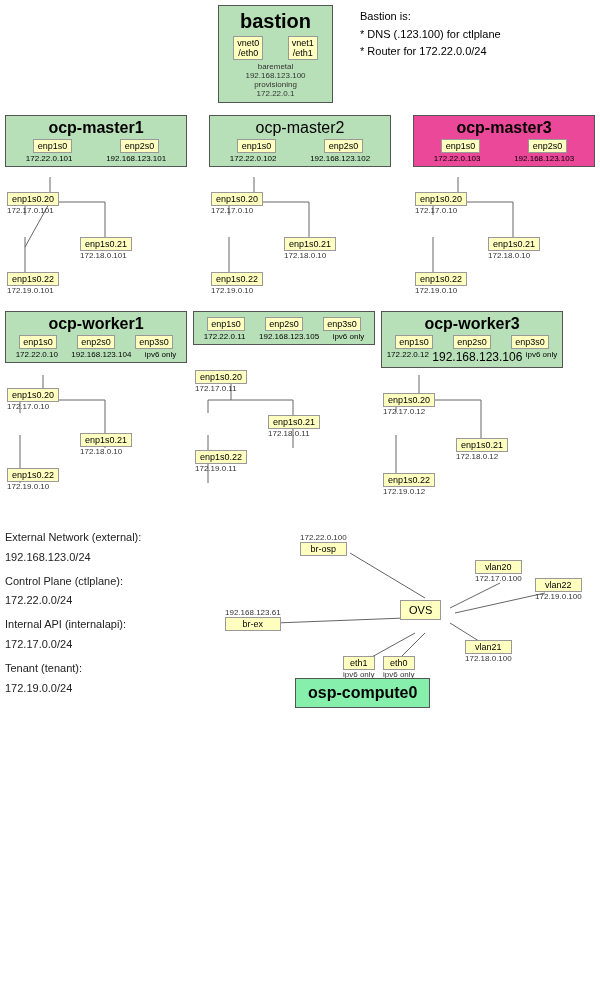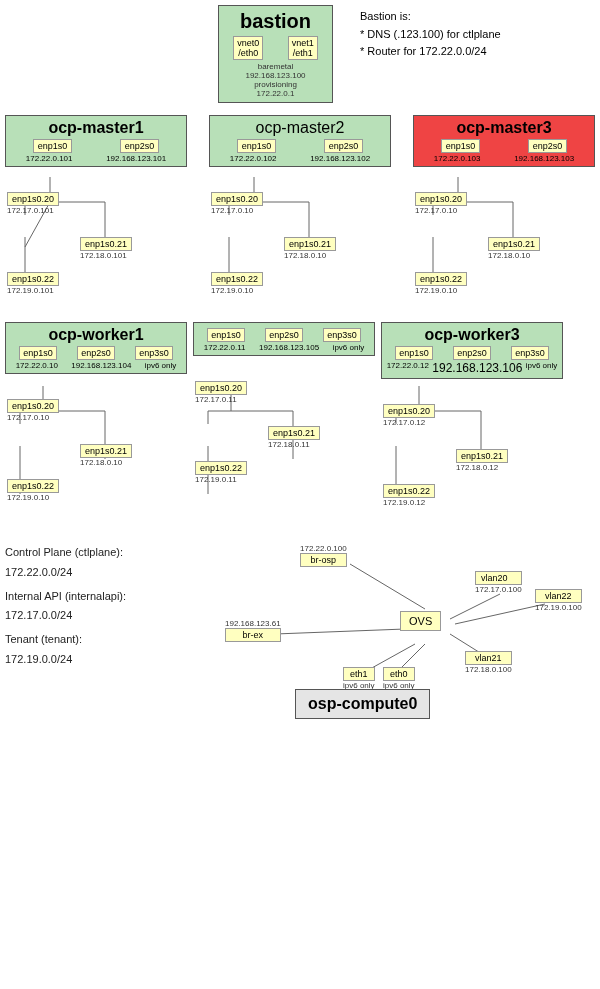--- a/index.html
+++ b/index.html
@@ -135,21 +135,21 @@
           <div style="font-size:8px; color:#333;">172.18.0.10</div>
         </div>
         <div style="position:absolute; left:2px; top:95px;">
           <div style="background:#ffffc0; border:1px solid #999; font-size:9px; padding:1px 4px; display:inline-block;">enp1s0.22</div>
           <div style="font-size:8px; color:#333;">172.19.0.10</div>
         </div>
       </div>
     </div>
 
     <div style="width:182px; position:relative;">
-      <div style="background:#ef4444; border:1.5px solid #555; text-align:center; padding:3px;">
+      <div style="background:#ec4899; border:1.5px solid #555; text-align:center; padding:3px;">
         <div style="font-size:16px; font-weight:bold;">ocp-master3</div>
         <div style="display:flex; justify-content:space-around; margin-top:2px;">
           <div style="background:#ffffc0; border:1px solid #999; font-size:9px; padding:1px 4px;">enp1s0</div>
           <div style="background:#ffffc0; border:1px solid #999; font-size:9px; padding:1px 4px;">enp2s0</div>
         </div>
         <div style="display:flex; justify-content:space-around; margin-top:1px;">
           <div style="font-size:8px;">172.22.0.103</div>
           <div style="font-size:8px;">192.168.123.103</div>
         </div>
       </div>
@@ -172,21 +172,21 @@
         </div>
         <div style="position:absolute; left:2px; top:95px;">
           <div style="background:#ffffc0; border:1px solid #999; font-size:9px; padding:1px 4px; display:inline-block;">enp1s0.22</div>
           <div style="font-size:8px; color:#333;">172.19.0.10</div>
         </div>
       </div>
     </div>
 
   </div>
 
-  <div style="display:flex; margin:15px 5px 0 5px; gap:6px;">
+  <div style="display:flex; margin:4px 5px 0 5px; gap:6px;">
 
     <div style="width:182px; position:relative;">
       <div style="background:#b8e0b8; border:1.5px solid #555; text-align:center; padding:3px;">
         <div style="font-size:16px; font-weight:bold;">ocp-worker1</div>
         <div style="display:flex; justify-content:space-around; margin-top:2px;">
           <div style="background:#ffffc0; border:1px solid #999; font-size:9px; padding:1px 3px;">enp1s0</div>
           <div style="background:#ffffc0; border:1px solid #999; font-size:9px; padding:1px 3px;">enp2s0</div>
           <div style="background:#ffffc0; border:1px solid #999; font-size:9px; padding:1px 3px;">enp3s0</div>
         </div>
         <div style="display:flex; justify-content:space-around; margin-top:1px;">
@@ -292,20 +292,24 @@
           <div style="font-size:8px; color:#333;">172.19.0.12</div>
         </div>
       </div>
     </div>
 
   </div>
 
   <div style="display:flex; margin:20px 5px 0 5px; align-items:flex-start;">
 
     <div style="width:190px; font-size:11px; line-height:1.8; color:#222;">
+      <div>
+        <span>External Network (external):</span><br>
+        <span>192.168.123.0/24</span>
+      </div>
       <div style="margin-top:4px;">
         <span>Control Plane (ctlplane):</span><br>
         <span>172.22.0.0/24</span>
       </div>
       <div style="margin-top:4px;">
         <span>Internal API (internalapi):</span><br>
         <span>172.17.0.0/24</span>
       </div>
       <div style="margin-top:4px;">
         <span>Tenant (tenant):</span><br>
@@ -346,34 +350,34 @@
       <div style="position:absolute; left:148px; top:128px; text-align:center;">
         <div style="background:#ffffc0; border:1px solid #999; font-size:9px; padding:1px 5px;">eth1</div>
         <div style="font-size:8px; color:#333;">ipv6 only</div>
       </div>
 
       <div style="position:absolute; left:188px; top:128px; text-align:center;">
         <div style="background:#ffffc0; border:1px solid #999; font-size:9px; padding:1px 5px;">eth0</div>
         <div style="font-size:8px; color:#333;">ipv6 only</div>
       </div>
 
-      <div style="position:absolute; left:280px; top:32px; ">
+      <div style="position:absolute; left:280px; top:32px; text-align:center;">
         <div style="background:#ffffc0; border:1px solid #999; font-size:9px; padding:1px 5px;">vlan20</div>
         <div style="font-size:8px; color:#333;">172.17.0.100</div>
       </div>
 
       <div style="position:absolute; left:270px; top:112px; text-align:center;">
         <div style="background:#ffffc0; border:1px solid #999; font-size:9px; padding:1px 5px;">vlan21</div>
         <div style="font-size:8px; color:#333;">172.18.0.100</div>
       </div>
 
       <div style="position:absolute; left:340px; top:50px; text-align:center;">
         <div style="background:#ffffc0; border:1px solid #999; font-size:9px; padding:1px 5px;">vlan22</div>
         <div style="font-size:8px; color:#333;">172.19.0.100</div>
       </div>
 
-      <div style="position:absolute; left:100px; top:150px; background:#e5e5e5; border:1.5px solid #555; font-size:16px; font-weight:bold; padding:5px 12px;">osp-compute0</div>
+      <div style="position:absolute; left:100px; top:150px; background:#86efac; border:1.5px solid #555; font-size:16px; font-weight:bold; padding:5px 12px;">osp-compute0</div>
 
     </div>
 
   </div>
 
 </div>
 
 </body></html>

